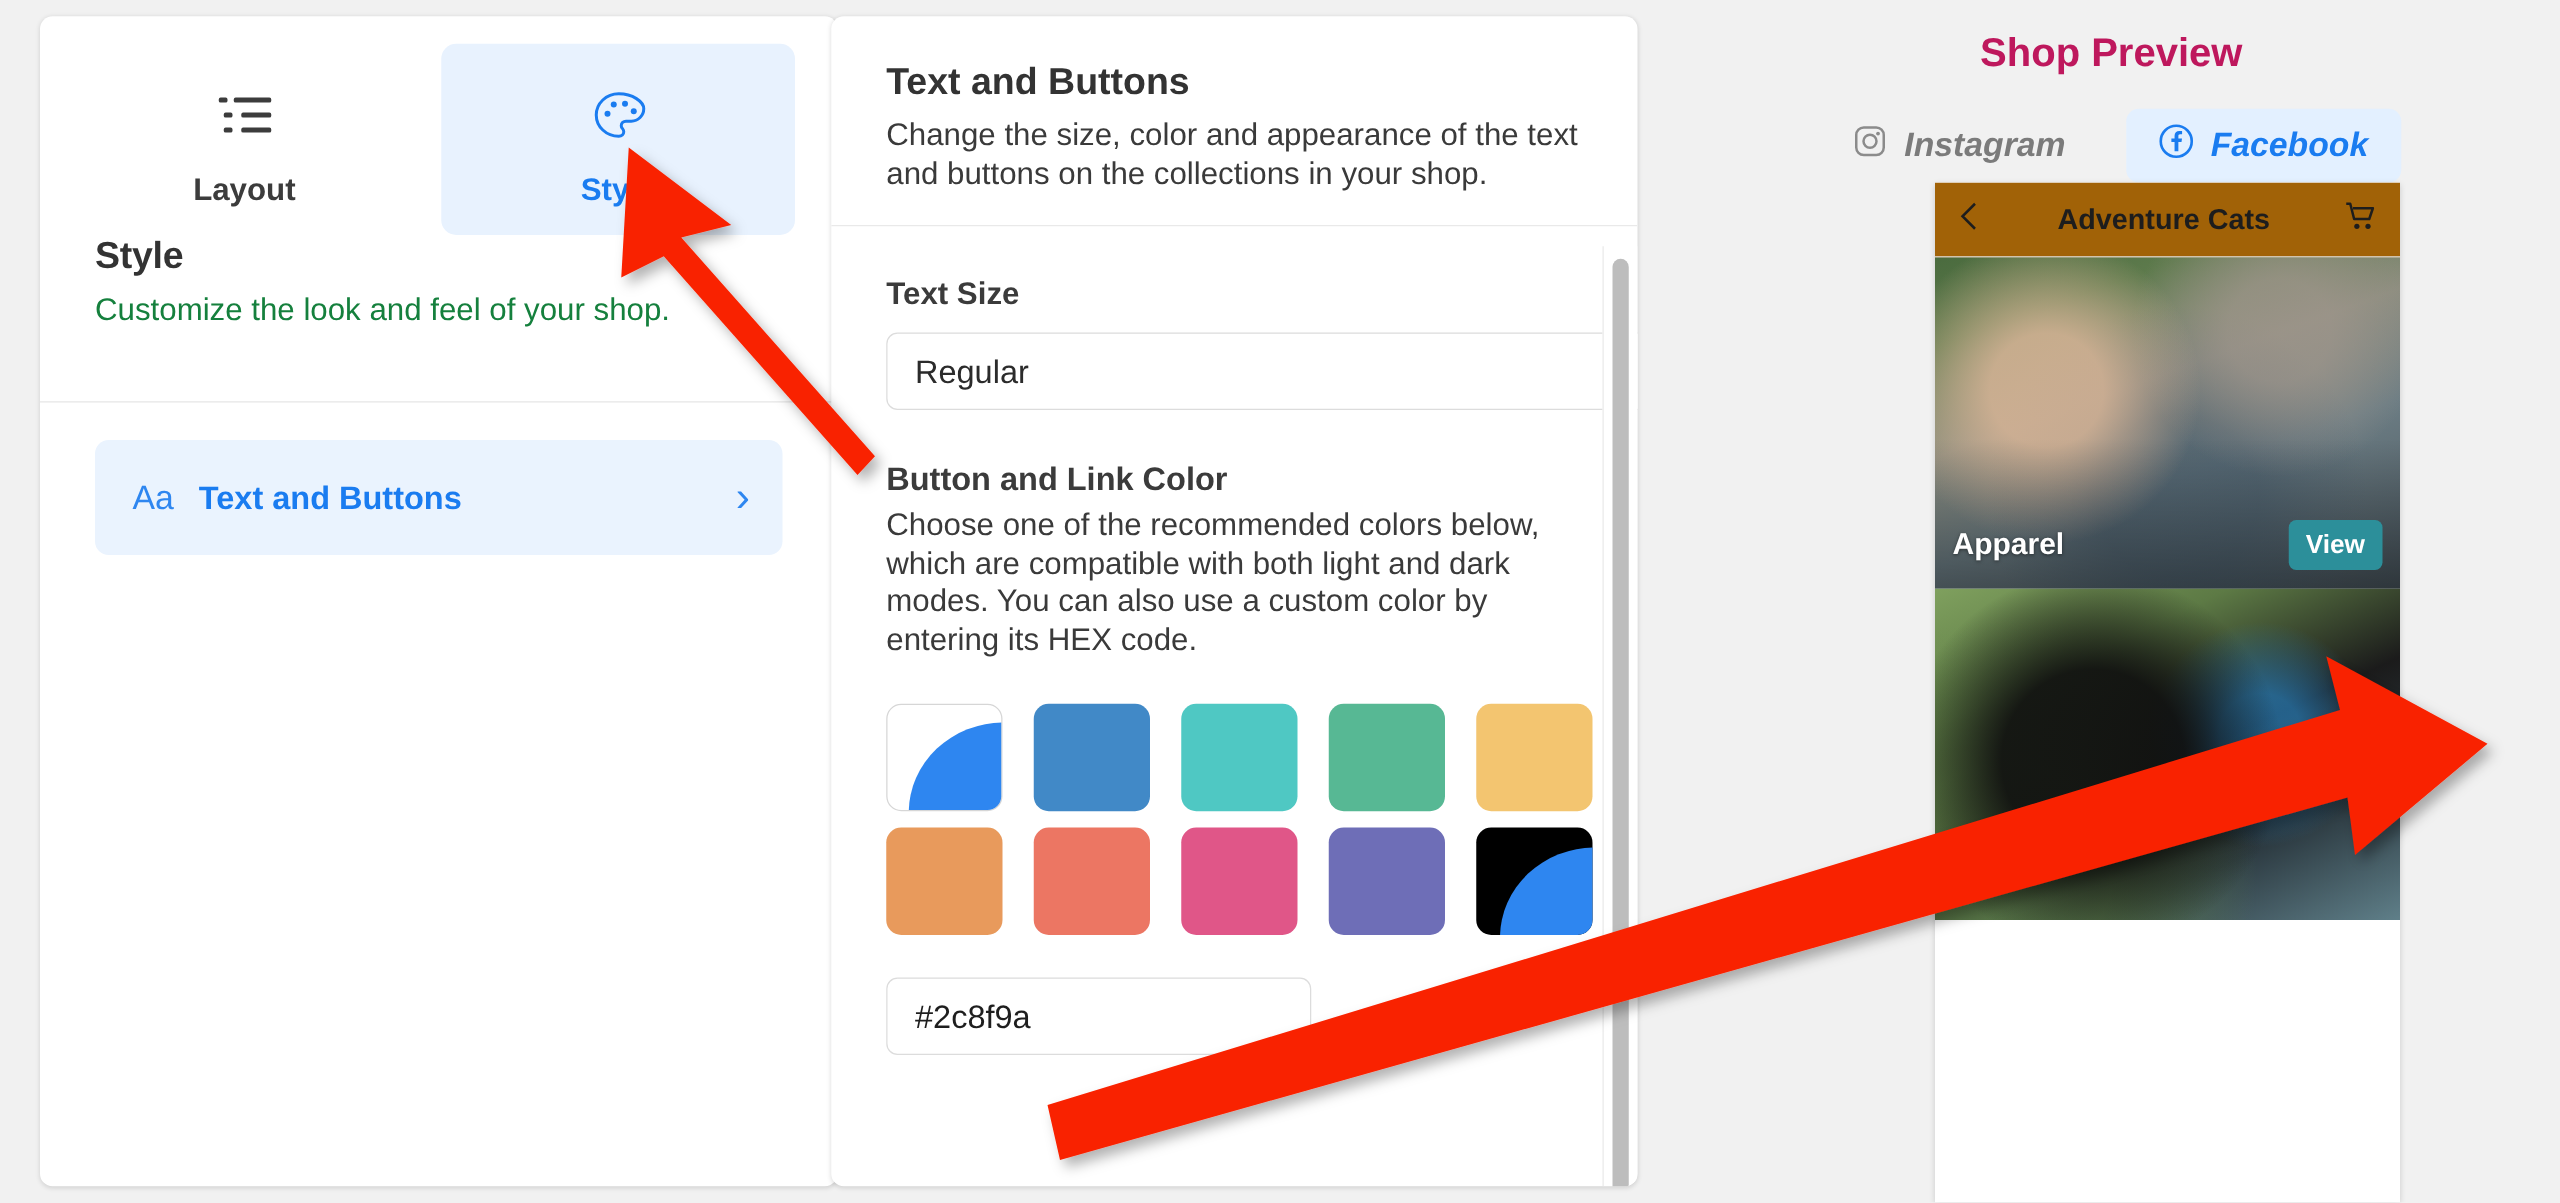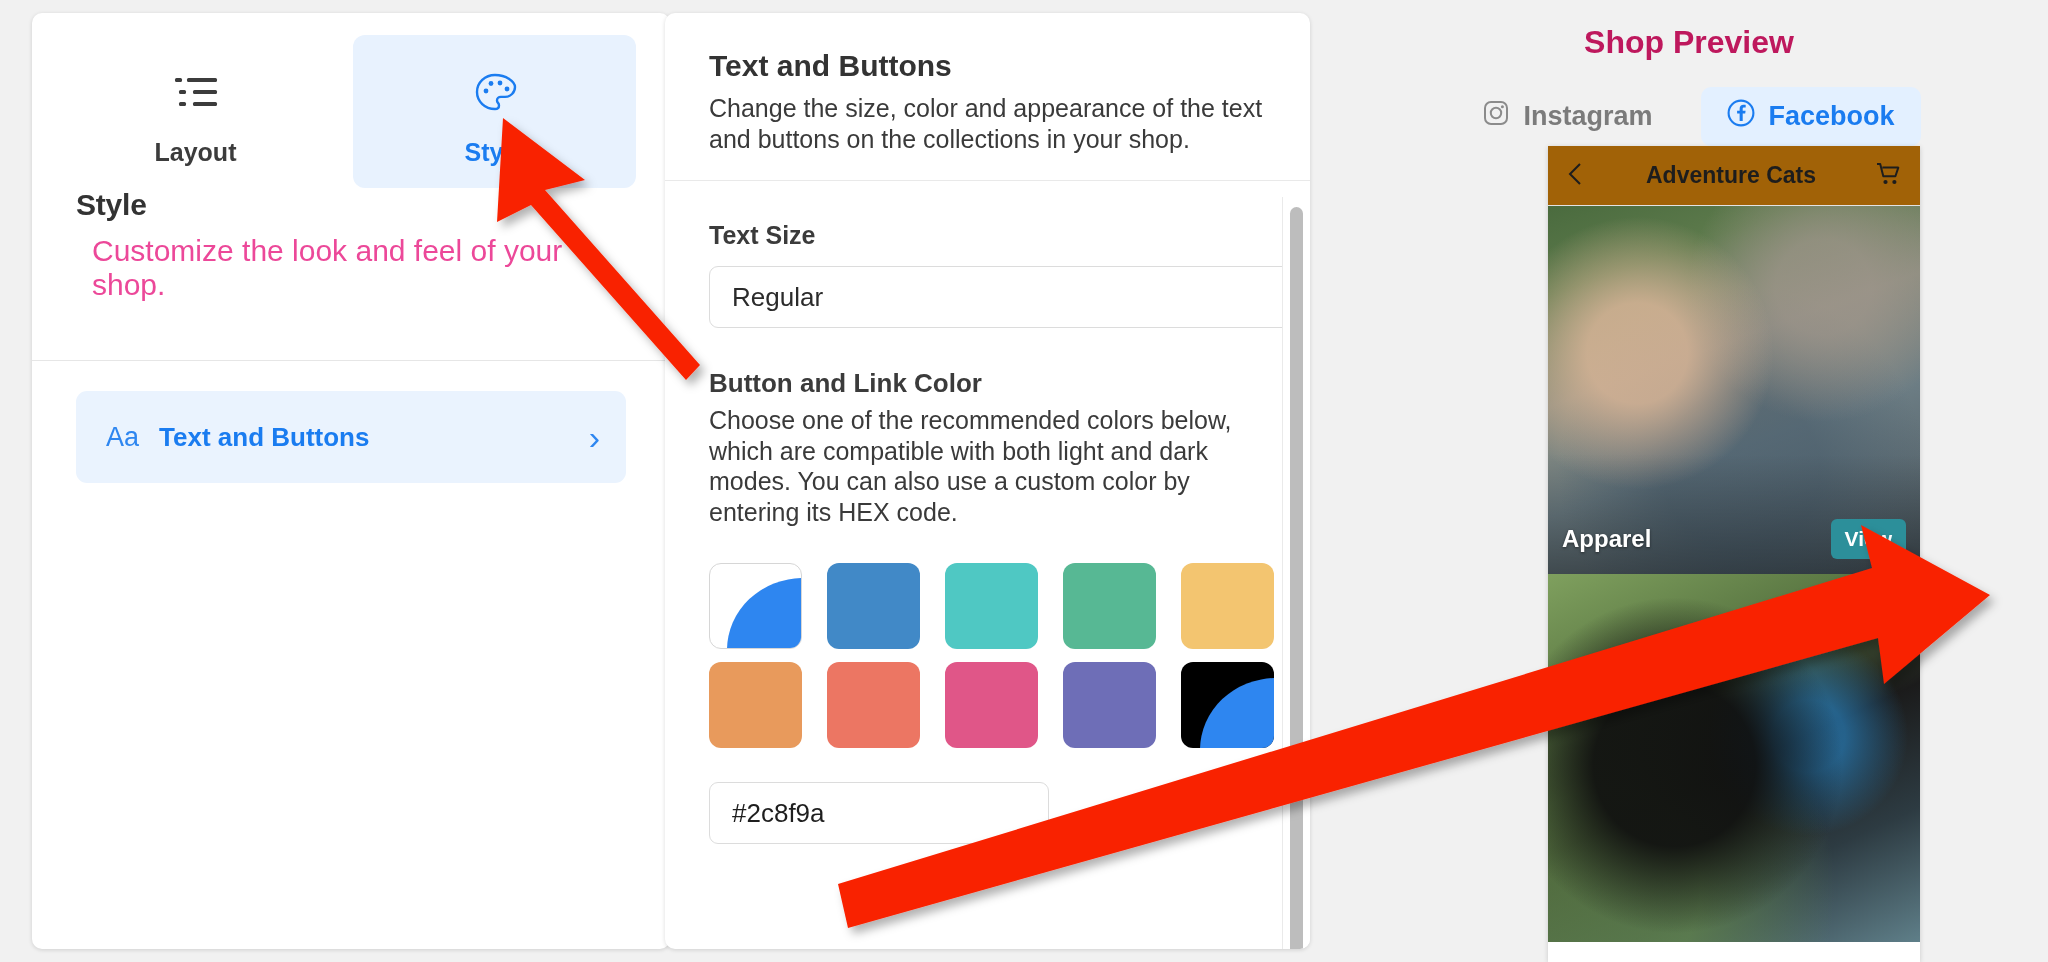--- a/index.html
+++ b/index.html
@@ -29,21 +29,21 @@
     padding-top: 12px;
     cursor: pointer;
   }
   .tab.active { background: #e8f2fe; margin-left: 6px; margin-right: 24px; }
   .tab-label { font-size: 25px; font-weight: bold; color: #3c3c3c; margin-top: 20px; }
   .tab.active .tab-label { color: #1a7cf0; }
   .tab-icon { height: 50px; display:flex; align-items:center; justify-content:center; }
 
   .left-section { padding: 0 44px 30px 44px; }
   .section-title { font-size: 30px; font-weight: bold; color: #333; letter-spacing: -.2px; }
-  .section-sub { font-size: 30px; color: #ec4899; margin-top: 12px; margin-left: 16px; }
+  .section-sub { font-size: 25px; color: #15803d; margin-top: 12px; }
   .divider { height: 1px; background: #e6e6e6; margin: 28px 0 0 0; }
 
   .list-row {
     margin: 30px 44px 0 44px;
     height: 92px;
     background: #eaf3fe;
     border-radius: 11px;
     display: flex; align-items: center;
     padding: 0 26px 0 30px;
     cursor: pointer;
@@ -135,37 +135,38 @@
   .preview-title {
     text-align: center; font-size: 32px; font-weight: bold; color: #be185d;
     margin-top: 24px;
   }
   .social-tabs { display: flex; justify-content: center; gap: 22px; margin-top: 26px; }
   .social-tab {
     display:flex; align-items:center; gap: 14px;
     padding: 12px 26px; border-radius: 10px;
     font-size: 27px; font-weight: bold; color: #7b7b7b;
     cursor: pointer;
+    font-style: italic;
   }
   .social-tab.active { background: #e3f0ff; color: #1a7cf0; }
 
   .phone {
     position:absolute; left: 218px; top: 146px;
     width: 372px; height: 816px;
     background: #fff; overflow: hidden;
     box-shadow: 0 1px 5px rgba(0,0,0,.16);
   }
   .phone-head {
     height: 60px; display:flex; align-items:center;
     padding: 0 18px; border-bottom: 1px solid #e3e3e3;
     background:#a16207;
   }
   .phone-title { flex:1; text-align:center; font-size: 23px; font-weight: bold; color: #1d1d1d; }
 
-  .card { position: relative; height: 368px; overflow:hidden; }
+  .card { position: relative; height: 265px; overflow:hidden; }
   .card.c1 { background: linear-gradient(160deg,#4a6b3e 0%,#5d7a4c 18%,#8c8d7f 40%,#6c7d84 62%,#46525a 100%); }
   .card.c2 { background: linear-gradient(155deg,#7fa05e 0%,#5d7a45 25%,#1b1b1b 52%,#2d3b42 75%,#5f7f89 100%); }
   .card-img-sim {
     position:absolute; inset:0;
     background:
       radial-gradient(circle at 24% 40%, rgba(215,180,150,.85) 0 14%, transparent 38%),
       radial-gradient(circle at 74% 22%, rgba(160,150,140,.7) 0 12%, transparent 34%),
       radial-gradient(circle at 52% 72%, rgba(70,90,105,.6) 0 24%, transparent 56%);
   }
   .card2-img-sim {

